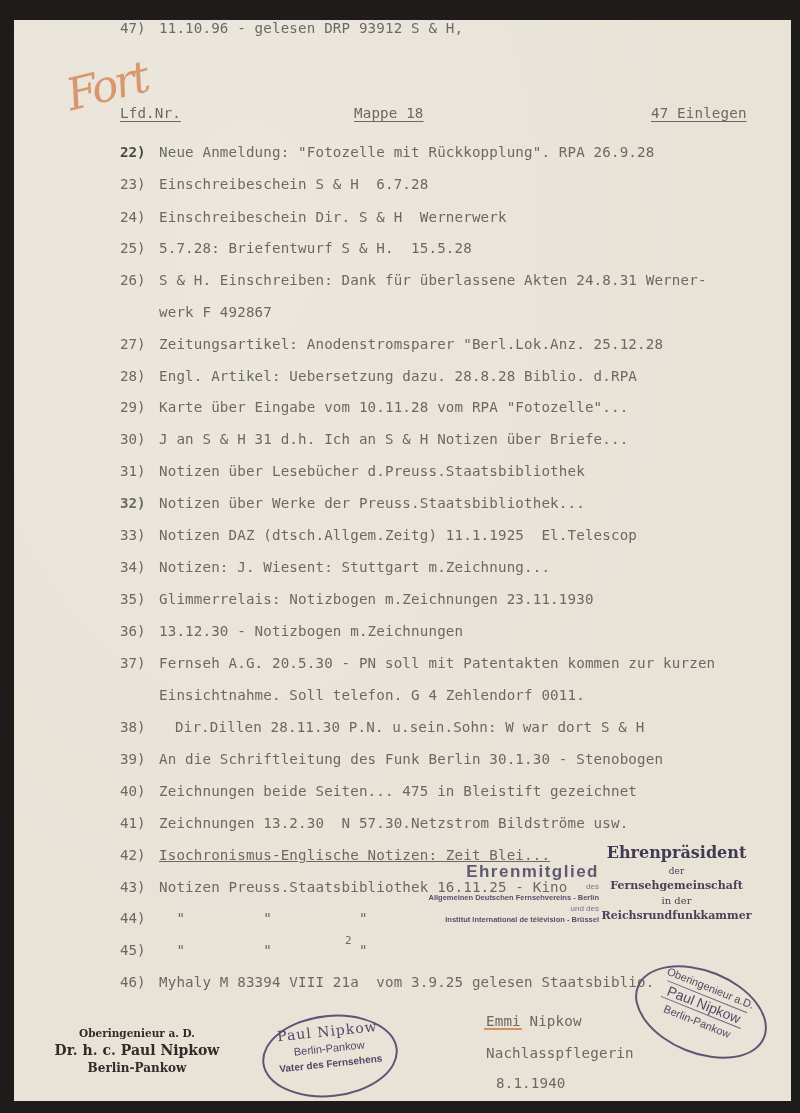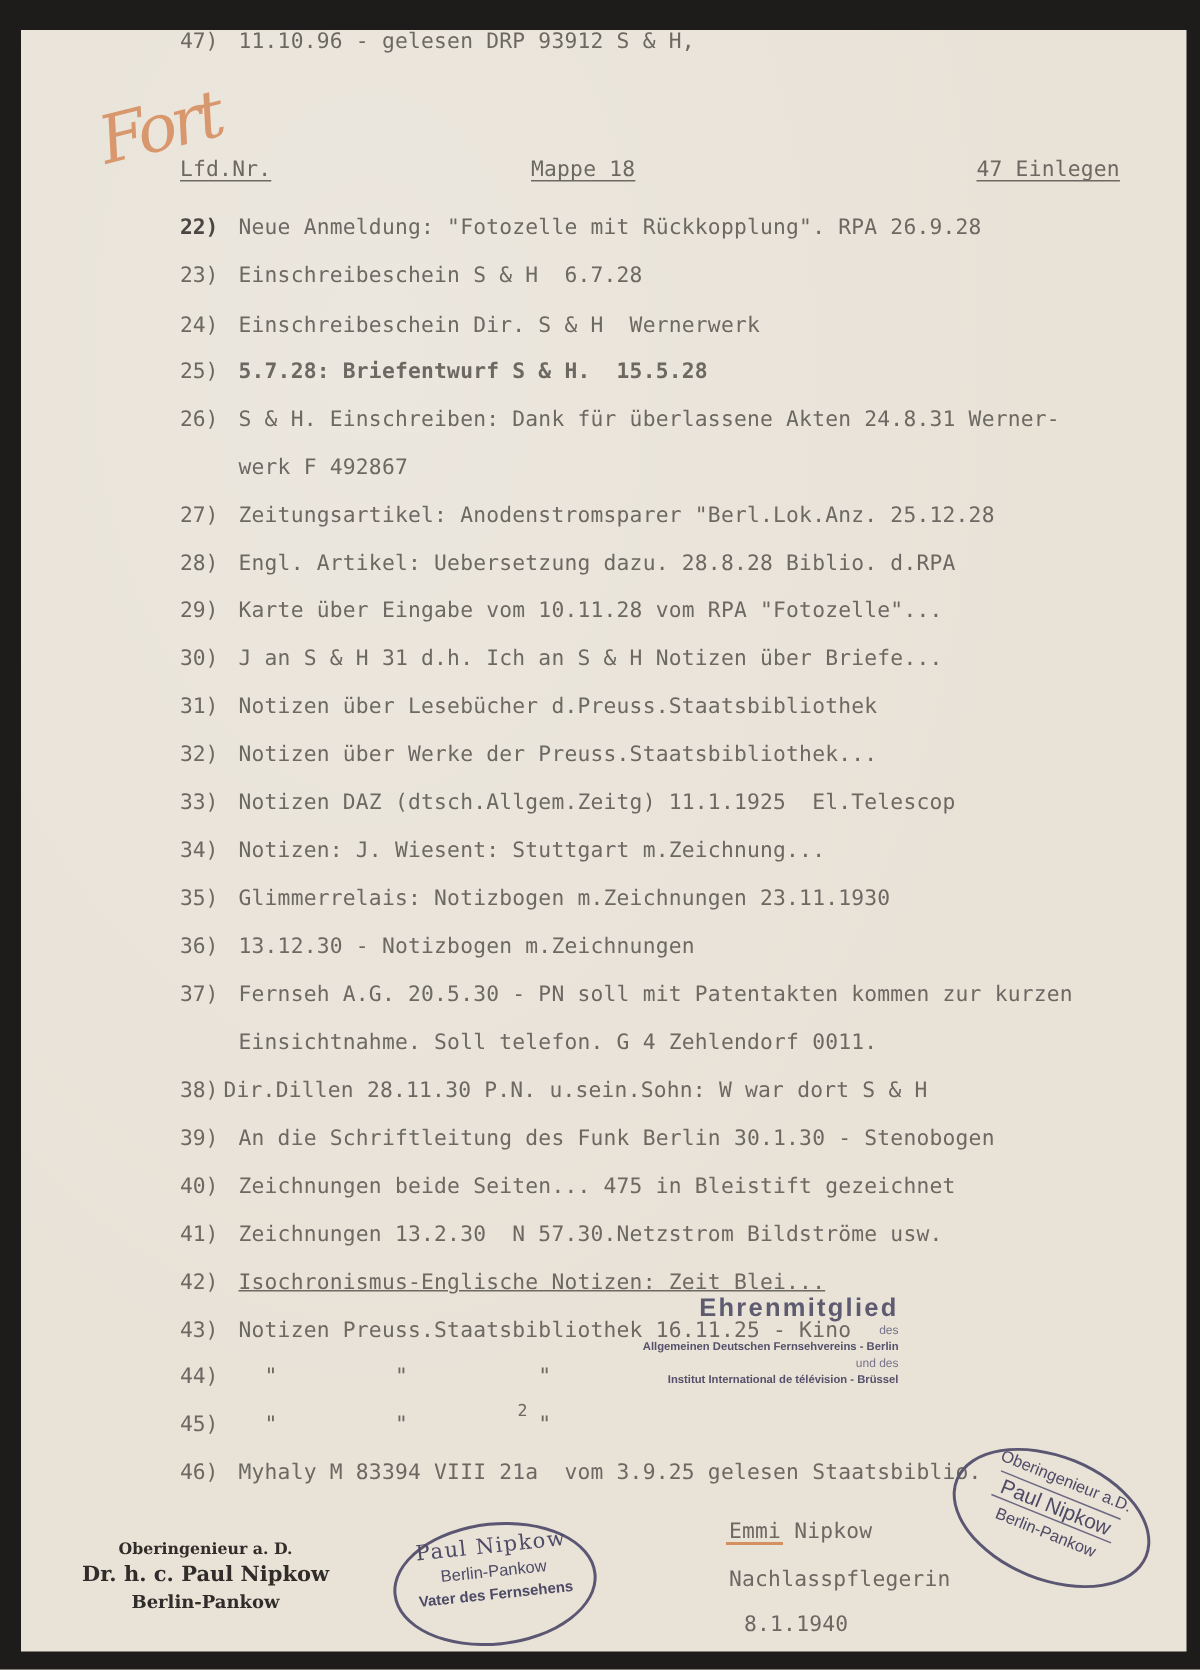--- a/index.html
+++ b/index.html
@@ -44,49 +44,49 @@
   <div class="tw u" style="left:637px; top:85px;">47 Einlegen</div>
 
   <div id="entries">
       <div class="num" style="left: 106px; top: 124px; font-weight: bold; color: rgb(74, 71, 67);">22)</div>
       <div class="tw" style="left: 145px; top: 124px;">Neue Anmeldung: "Fotozelle mit Rückkopplung". RPA 26.9.28</div>
       <div class="num" style="left: 106px; top: 156px;">23)</div>
       <div class="tw" style="left: 145px; top: 156px;">Einschreibeschein S &amp; H  6.7.28</div>
       <div class="num" style="left: 106px; top: 189px;">24)</div>
       <div class="tw" style="left: 145px; top: 189px;">Einschreibeschein Dir. S &amp; H  Wernerwerk</div>
       <div class="num" style="left: 106px; top: 220px;">25)</div>
-      <div class="tw" style="left: 145px; top: 220px; font-weight: bold;">5.7.28: Briefentwurf S &amp; H.  15.5.28</div>
+      <div class="tw" style="left: 145px; top: 220px;">5.7.28: Briefentwurf S &amp; H.  15.5.28</div>
       <div class="num" style="left: 106px; top: 252px;">26)</div>
       <div class="tw" style="left: 145px; top: 252px;">S &amp; H. Einschreiben: Dank für überlassene Akten 24.8.31 Werner-</div>
       <div class="tw" style="left: 145px; top: 284px;">werk F 492867</div>
       <div class="num" style="left: 106px; top: 316px;">27)</div>
       <div class="tw" style="left: 145px; top: 316px;">Zeitungsartikel: Anodenstromsparer "Berl.Lok.Anz. 25.12.28</div>
       <div class="num" style="left: 106px; top: 348px;">28)</div>
       <div class="tw" style="left: 145px; top: 348px;">Engl. Artikel: Uebersetzung dazu. 28.8.28 Biblio. d.RPA</div>
       <div class="num" style="left: 106px; top: 379px;">29)</div>
       <div class="tw" style="left: 145px; top: 379px;">Karte über Eingabe vom 10.11.28 vom RPA "Fotozelle"...</div>
       <div class="num" style="left: 106px; top: 411px;">30)</div>
       <div class="tw" style="left: 145px; top: 411px;">J an S &amp; H 31 d.h. Ich an S &amp; H Notizen über Briefe...</div>
       <div class="num" style="left: 106px; top: 443px;">31)</div>
       <div class="tw" style="left: 145px; top: 443px;">Notizen über Lesebücher d.Preuss.Staatsbibliothek</div>
-      <div class="num" style="left: 106px; top: 475px;">32)</div>
+      <div class="num" style="left: 106px; top: 475px; font-weight: bold;">32)</div>
       <div class="tw" style="left: 145px; top: 475px;">Notizen über Werke der Preuss.Staatsbibliothek...</div>
       <div class="num" style="left: 106px; top: 507px;">33)</div>
       <div class="tw" style="left: 145px; top: 507px;">Notizen DAZ (dtsch.Allgem.Zeitg) 11.1.1925  El.Telescop</div>
       <div class="num" style="left: 106px; top: 539px;">34)</div>
       <div class="tw" style="left: 145px; top: 539px;">Notizen: J. Wiesent: Stuttgart m.Zeichnung...</div>
       <div class="num" style="left: 106px; top: 571px;">35)</div>
       <div class="tw" style="left: 145px; top: 571px;">Glimmerrelais: Notizbogen m.Zeichnungen 23.11.1930</div>
       <div class="num" style="left: 106px; top: 603px;">36)</div>
       <div class="tw" style="left: 145px; top: 603px;">13.12.30 - Notizbogen m.Zeichnungen</div>
       <div class="num" style="left: 106px; top: 635px;">37)</div>
       <div class="tw" style="left: 145px; top: 635px;">Fernseh A.G. 20.5.30 - PN soll mit Patentakten kommen zur kurzen</div>
       <div class="tw" style="left: 145px; top: 667px;">Einsichtnahme. Soll telefon. G 4 Zehlendorf 0011.</div>
       <div class="num" style="left: 106px; top: 699px;">38)</div>
-      <div class="tw" style="left: 135px; top: 699px;">Dir.Dillen 28.11.30 P.N. u.sein.Sohn: W war dort S &amp; H</div>
+      <div class="tw" style="left: 161px; top: 699px;">Dir.Dillen 28.11.30 P.N. u.sein.Sohn: W war dort S &amp; H</div>
       <div class="num" style="left: 106px; top: 731px;">39)</div>
       <div class="tw" style="left: 145px; top: 731px;">An die Schriftleitung des Funk Berlin 30.1.30 - Stenobogen</div>
       <div class="num" style="left: 106px; top: 763px;">40)</div>
       <div class="tw" style="left: 145px; top: 763px;">Zeichnungen beide Seiten... 475 in Bleistift gezeichnet</div>
       <div class="num" style="left: 106px; top: 795px;">41)</div>
       <div class="tw" style="left: 145px; top: 795px;">Zeichnungen 13.2.30  N 57.30.Netzstrom Bildströme usw.</div>
       <div class="num" style="left: 106px; top: 827px;">42)</div>
       <div class="tw" style="left: 145px; top: 827px; text-decoration: underline;">Isochronismus-Englische Notizen: Zeit Blei...</div>
       <div class="num" style="left: 106px; top: 859px;">43)</div>
       <div class="tw" style="left: 145px; top: 859px;">Notizen Preuss.Staatsbibliothek 16.11.25 - Kino</div>
@@ -103,20 +103,27 @@
   <div class="sup" style="left:331px; top:914px;">2</div>
 
   <div class="stamp-rect" style="left:390px; top:843px; width:195px;text-align:right;">
     <div style="font-family:'Liberation Sans',sans-serif; font-size:17px; font-weight:bold; letter-spacing:1.5px; color:#5e5a70; line-height:18px;">Ehrenmitglied</div>
     <div style="font-family:'Liberation Sans',sans-serif; font-size:8px; line-height:11px; color:#77738a;">des</div>
     <div style="font-family:'Liberation Sans',sans-serif; font-size:7.5px; line-height:11px; color:#55516a; font-weight:bold;">Allgemeinen Deutschen Fernsehvereins - Berlin</div>
     <div style="font-family:'Liberation Sans',sans-serif; font-size:8px; line-height:11px; color:#77738a;">und des</div>
     <div style="font-family:'Liberation Sans',sans-serif; font-size:7.5px; line-height:11px; color:#55516a; font-weight:bold;">Institut International de télévision - Brüssel</div>
   </div>
 
+  <div class="stamp-rect" style="left:580px; top:822px; width:165px;">
+    <div style="font-size:16px; font-weight:bold; line-height:22px; color:#3f3c52;">Ehrenpräsident</div>
+    <div style="font-size:9px; line-height:14px;">der</div>
+    <div style="font-size:11px; font-weight:bold; line-height:16px;">Fernsehgemeinschaft</div>
+    <div style="font-size:10px; line-height:14px;">in der</div>
+    <div style="font-size:11px; font-weight:bold; line-height:16px;">Reichsrundfunkkammer</div>
+  </div>
 
   <div class="stamp-oval" style="left:618px; top:950px; width:134px; height:80px; transform:rotate(22deg);">
     <div style="font-size:11px; margin-top:8px;">Oberingenieur a.D.</div>
     <div style="font-size:14px; margin-top:3px; border-top:1px solid #6b6782; border-bottom:1px solid #6b6782; display:inline-block; padding:0 4px;">Paul Nipkow</div>
     <div style="font-size:11px; margin-top:3px;">Berlin-Pankow</div>
   </div>
 
   <div class="stamp-rect" style="left:28px; top:1006px; width:190px;">
     <div style="font-size:10.5px; font-weight:bold; line-height:14px; color:#2f2c2a;">Oberingenieur a. D.</div>
     <div style="font-size:14px; font-weight:bold; line-height:20px; color:#2f2c2a;">Dr. h. c. Paul Nipkow</div>

